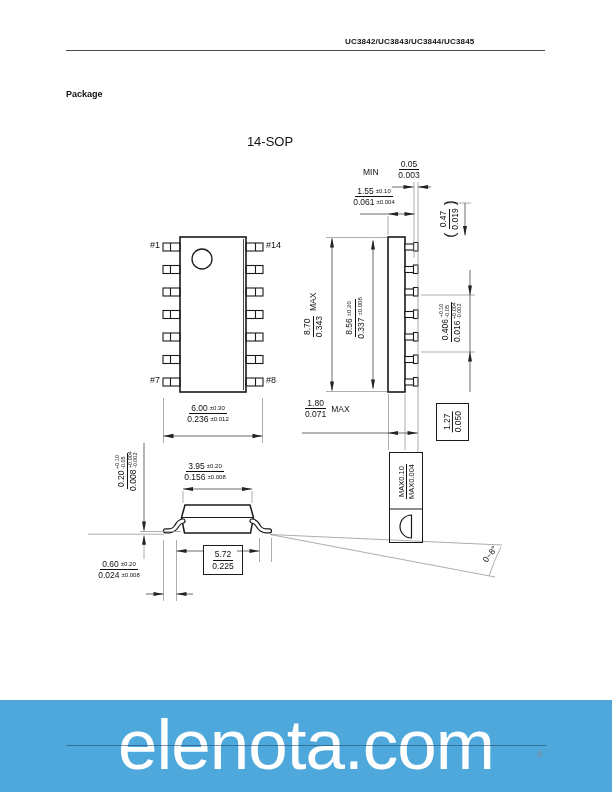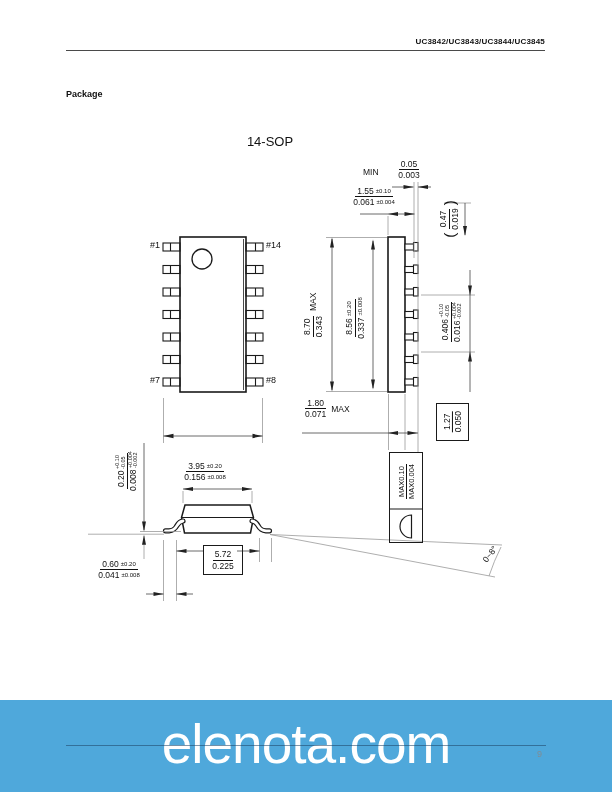--- a/index.html
+++ b/index.html
@@ -1,38 +1,38 @@
 <!DOCTYPE html>
 <html><head>
 <meta charset="utf-8">
 <style>
   html,body{margin:0;padding:0;background:#e8e8e8;}
   .page{position:relative;width:612px;height:792px;background:#ffffff;margin:0 auto;
         font-family:"Liberation Sans",sans-serif;color:#111;overflow:hidden;}
   .abs{position:absolute;}
-  .hdr{font-weight:bold;font-size:8px;text-align:right;letter-spacing:.2px;}
+  .hdr{font-weight:bold;font-size:8px;letter-spacing:.2px;}
   .rule{background:#4a4a4a;height:1.2px;}
   .h1{font-size:13.5px;font-weight:bold;}
   .cont{font-size:7.5px;}
   .h2{font-size:9px;font-weight:bold;}
   .pkg{font-size:13px;font-weight:normal;text-align:center;}
   .dim{font-size:8.5px;white-space:nowrap;line-height:1.2;}
   .ctr{text-align:center;}
   .frac{display:inline-flex;flex-direction:column;align-items:center;line-height:1.2;}
   .frac>.num{border-bottom:1px solid #111;padding:0 2px;display:inline-flex;align-items:center;}
   .frac>.den{padding:0 2px;display:inline-flex;align-items:center;}
   .tol{font-size:6px;margin-left:2px;}
   .pm{display:inline-flex;flex-direction:column;font-size:5.5px;line-height:1.05;margin-left:1.5px;}
   .row{display:inline-flex;align-items:center;gap:3px;}
   .rot{transform:rotate(-90deg);display:flex;align-items:center;justify-content:center;}
   .pin{font-size:9px;}
   .box{border:1.3px solid #1a1a1a;display:flex;align-items:center;justify-content:center;box-sizing:border-box;}
   .paren{font-size:15px;font-weight:300;line-height:1;}
   .banner{background:#4FA8DB;display:flex;align-items:center;justify-content:center;}
-  .banner-text{font-size:55px;color:#ffffff;letter-spacing:-1px;margin-top:-4px;}
+  .banner-text{font-size:71px;color:#ffffff;letter-spacing:-1px;margin-top:-4px;}
   .pgnum{font-size:9px;color:#7f8d96;}
 </style>
 </head>
 <body>
 
 <div class="page">
 
   <div class="abs hdr" style="left:345px;top:37px;width:200px">UC3842/UC3843/UC3844/UC3845</div>
   <div class="abs rule" style="left:66px;top:50px;width:479px"></div>
 
@@ -187,20 +187,32 @@
       <line x1="389" y1="509" x2="423" y2="509" stroke-width="1.2"></line>
       <path d="M411.5,515 A11.5,11.5 0 0 0 411.5,538 Z" stroke-width="1.2"></path>
     </g>
   </svg>
 
   <div class="abs pin" style="left:142px;top:240px;width:18px;text-align:right">#1</div>
   <div class="abs pin" style="left:266px;top:240px">#14</div>
   <div class="abs pin" style="left:142px;top:375px;width:18px;text-align:right">#7</div>
   <div class="abs pin" style="left:266px;top:375px">#8</div>
 
+  <div class="abs dim ctr" style="left:162px;top:403px;width:92px">
+    <span class="frac">
+      <span class="num">
+          <span>6.00</span>
+          <span class="tol">±0.30</span>
+        </span>
+      <span class="den">
+          <span>0.236</span>
+          <span class="tol">±0.012</span>
+        </span>
+    </span>
+  </div>
 
   <div class="abs dim" style="left:363px;top:167px">MIN</div>
   <div class="abs dim ctr" style="left:388px;top:159px;width:42px">
     <span class="frac">
       <span class="num">
           <span>0.05</span>
         </span>
       <span class="den">
           <span>0.003</span>
         </span>
@@ -362,21 +374,21 @@
     </span>
   </div>
 
   <div class="abs dim ctr" style="left:84px;top:559px;width:70px">
     <span class="frac">
       <span class="num">
           <span>0.60</span>
           <span class="tol">±0.20</span>
         </span>
       <span class="den">
-          <span>0.041</span>
+          <span>0.024</span>
           <span class="tol">±0.008</span>
         </span>
     </span>
   </div>
 
   <div class="abs dim" style="left:481px;top:549px;transform:rotate(-52deg)">0~8°</div>
 
   <div class="abs banner" style="left:0;top:700px;width:612px;height:92px">
     <div class="banner-text">elenota.com</div>
   </div>

